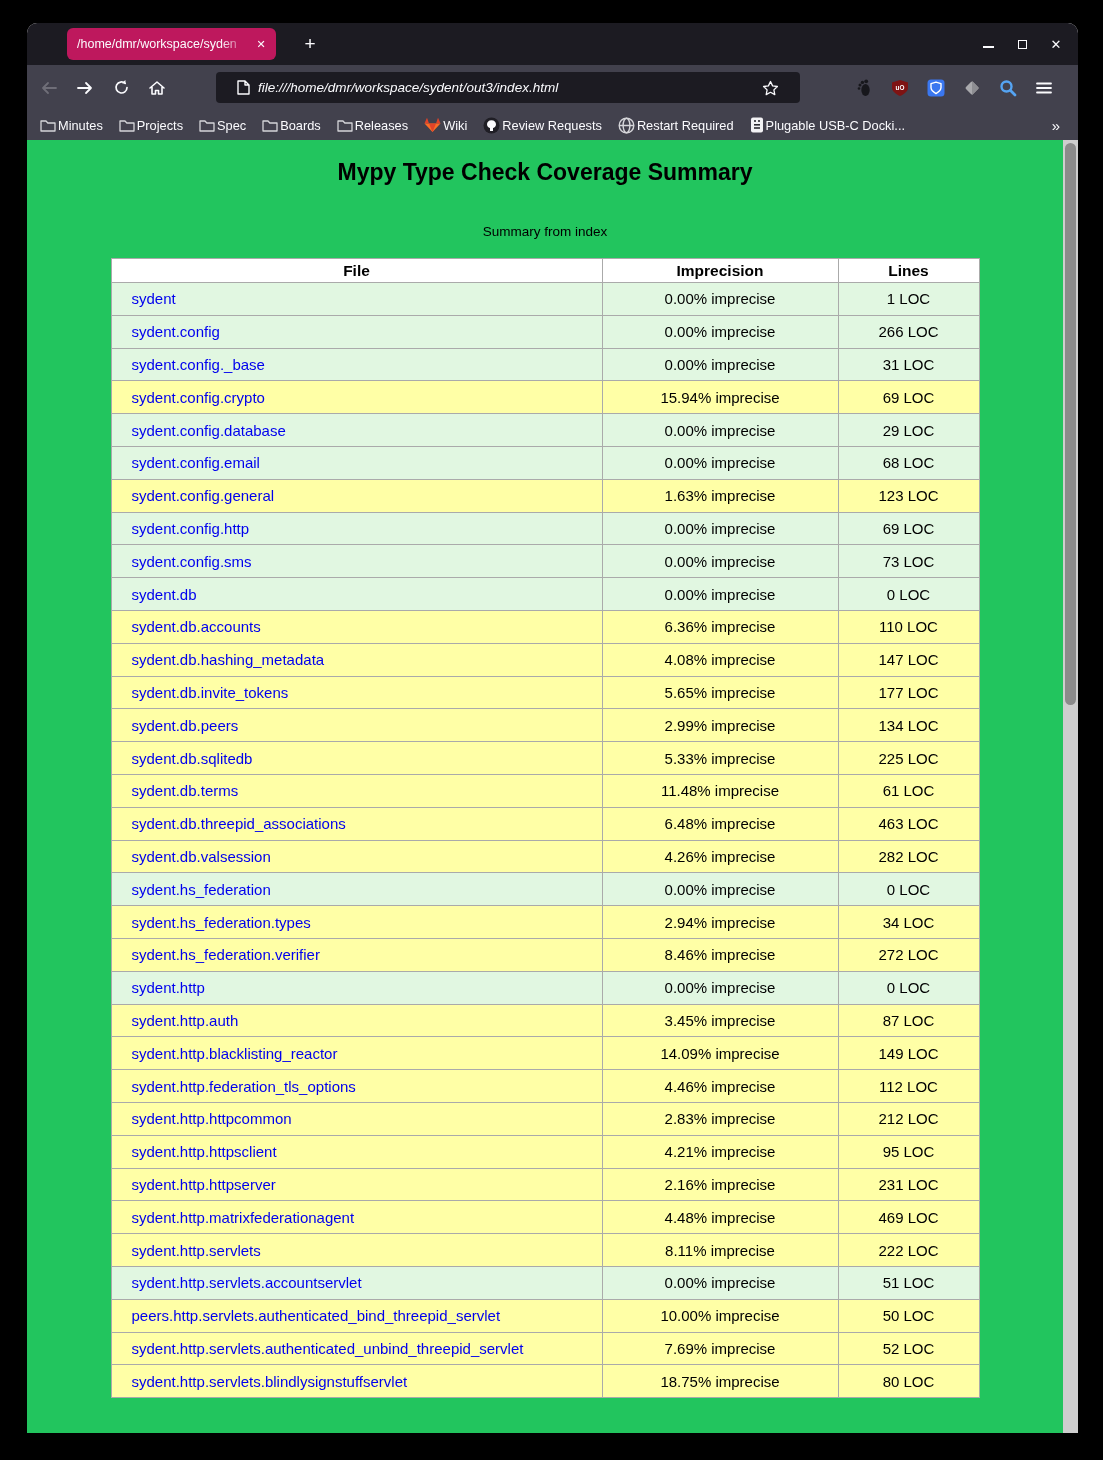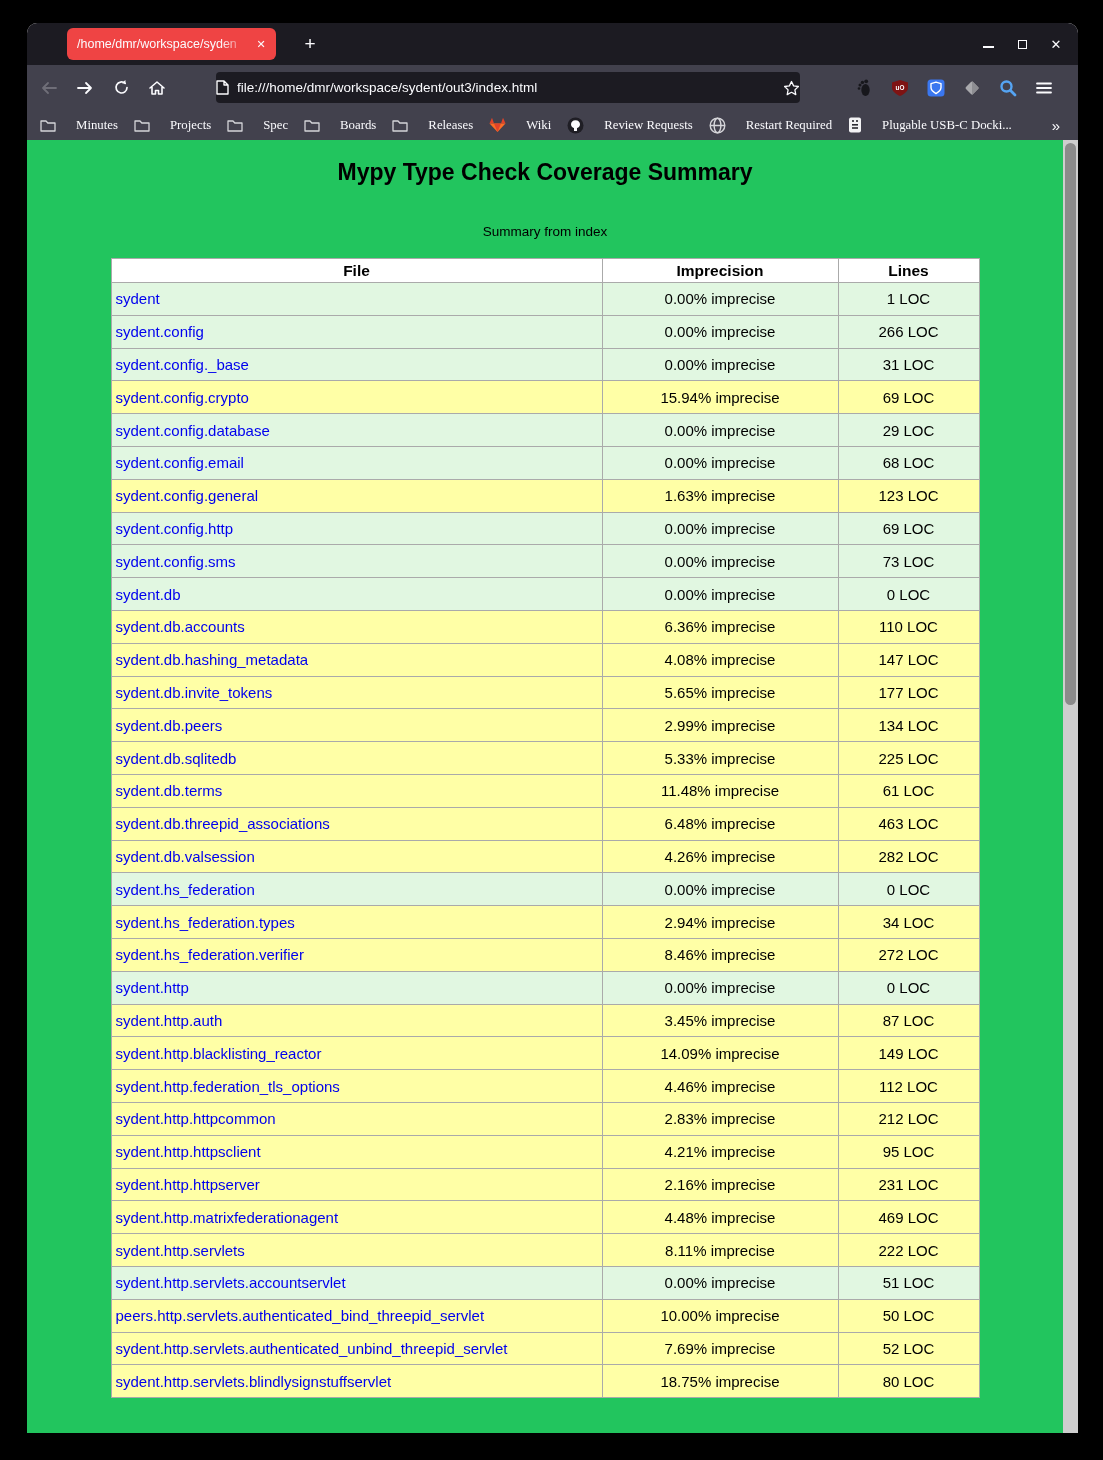--- a/index.html
+++ b/index.html
@@ -7,21 +7,21 @@
     font-family: "Liberation Sans", sans-serif; }
 
   .window { position: absolute; left: 27px; top: 23px; width: 1051px; height: 1410px;
     border-radius: 10px 10px 0 0; overflow: hidden; display: flex; flex-direction: column;
     background: #fff; }
 
   
   .tabbar { height: 42px; background: #1c1b22; display: flex; align-items: center;
     position: relative; flex: none; }
   .tab { position: absolute; left: 40px; top: 5px; width: 209px; height: 32px;
-    background: #ef4444; border-radius: 6px; display: flex; align-items: center;
+    background: #be185d; border-radius: 6px; display: flex; align-items: center;
     padding: 0 6px 0 10px; }
   .tab-title { color: #fbfbfe; font-size: 12.5px; white-space: nowrap; overflow: hidden;
     flex: 1;
     -webkit-mask-image: linear-gradient(90deg, #000 82%, transparent 98%);
     mask-image: linear-gradient(90deg, #000 82%, transparent 98%); }
   .tab-close { color: #fbfbfe; font-size: 11px; width: 18px; height: 18px; flex: none;
     display: flex; align-items: center; justify-content: center; border-radius: 3px; }
   .newtab { position: absolute; left: 269px; top: 8px; width: 28px; height: 26px;
     color: #fbfbfe; font-size: 19px; font-weight: 300; display: flex; align-items: center;
     justify-content: center; border-radius: 4px; }
@@ -32,54 +32,54 @@
   .glyph-min { width: 11px; height: 2px; background: #fbfbfe; margin-top: 6px; }
   .glyph-max { width: 9px; height: 9px; border: 1.6px solid #fbfbfe; }
   .glyph-close { font-size: 13px; line-height: 1; }
 
   
   .toolbar { height: 45px; background: #42414d; display: flex; align-items: center;
     padding-left: 8px; flex: none; position: relative; }
   .nav-btn { width: 28px; height: 30px; margin-right: 8px; display: flex;
     align-items: center; justify-content: center; border-radius: 4px; flex: none; }
   .urlbar { margin-left: 37px; width: 584px; height: 31px; background: #1c1b22;
-    border-radius: 4px; display: flex; align-items: center; padding: 0 0; flex: none; }
+    border-radius: 4px; display: flex; align-items: center; padding: 0 21px; flex: none; font-style: italic; }
   .url-text { color: #fbfbfe; font-size: 13.5px; margin-left: 8px; flex: 1;
     white-space: nowrap; overflow: hidden; }
   .url-star { color: #fbfbfe; font-size: 16px; flex: none; margin-left: 6px; }
   .ext-row { display: flex; gap: 8px; margin-left: 50px; align-items: center; }
   .ext-btn { width: 28px; height: 28px; display: flex; align-items: center;
     justify-content: center; border-radius: 4px; flex: none; }
 
   
   .bookmarksbar { height: 30px; background: #42414d; display: flex; align-items: center;
     padding: 0 10px 0 13px; gap: 16px; flex: none; }
-  .bookmark { display: flex; align-items: center; gap: 20px; color: #fbfbfe;
-    font-size: 12.8px; white-space: nowrap; font-family: Liberation Serif, serif; }
+  .bookmark { display: flex; align-items: center; gap: 2px; color: #fbfbfe;
+    font-size: 12.8px; white-space: nowrap; }
   .bm-spacer { flex: 1; }
   .bm-overflow { color: #fbfbfe; font-size: 15px; padding-right: 8px; }
 
   
   .content { flex: 1; background: #22c55e; position: relative; overflow: hidden; }
   .scrollbar-track { position: absolute; top: 0; right: 0; bottom: 0; width: 15px;
     background: #cecece; }
   .scrollbar-thumb { position: absolute; top: 3px; left: 2px; width: 11px; height: 562px;
     background: #8b8b8b; border-radius: 6px; }
   .page { width: calc(100% - 15px); color: #000; }
   .page h1 { margin-top: 18px; font-size: 23px; line-height: 28px; text-align: center;
     font-weight: bold; }
   .subtitle { margin-top: 37px; font-size: 13.5px; line-height: 17px; text-align: center; }
 
   table.coverage { border-collapse: collapse; table-layout: fixed; width: 868px;
     margin: 18px auto 0; font-size: 15px; }
   .coverage th, .coverage td { border: 1px solid #aaa; }
   .coverage th { height: 24px; font-size: 15.5px; font-weight: bold; text-align: center;
     background: #fff; }
   .coverage td { height: 32.8px; }
-  .coverage td.cell-file { text-align: left; padding-left: 4px; }
+  .coverage td.cell-file { text-align: left; padding-left: 20px; }
   .coverage td.cell-center { text-align: center; }
   .coverage a { color: var(--link-color, #0000ee); text-decoration: none; }
   tr.row-good td { background: var(--row-good, #e1f7e1); }
   tr.row-imprecise td { background: var(--row-imprecise, #ffffa6); }
 
   .icon-svg { display: block; }
 </style>
 </head>
 <body>
 

